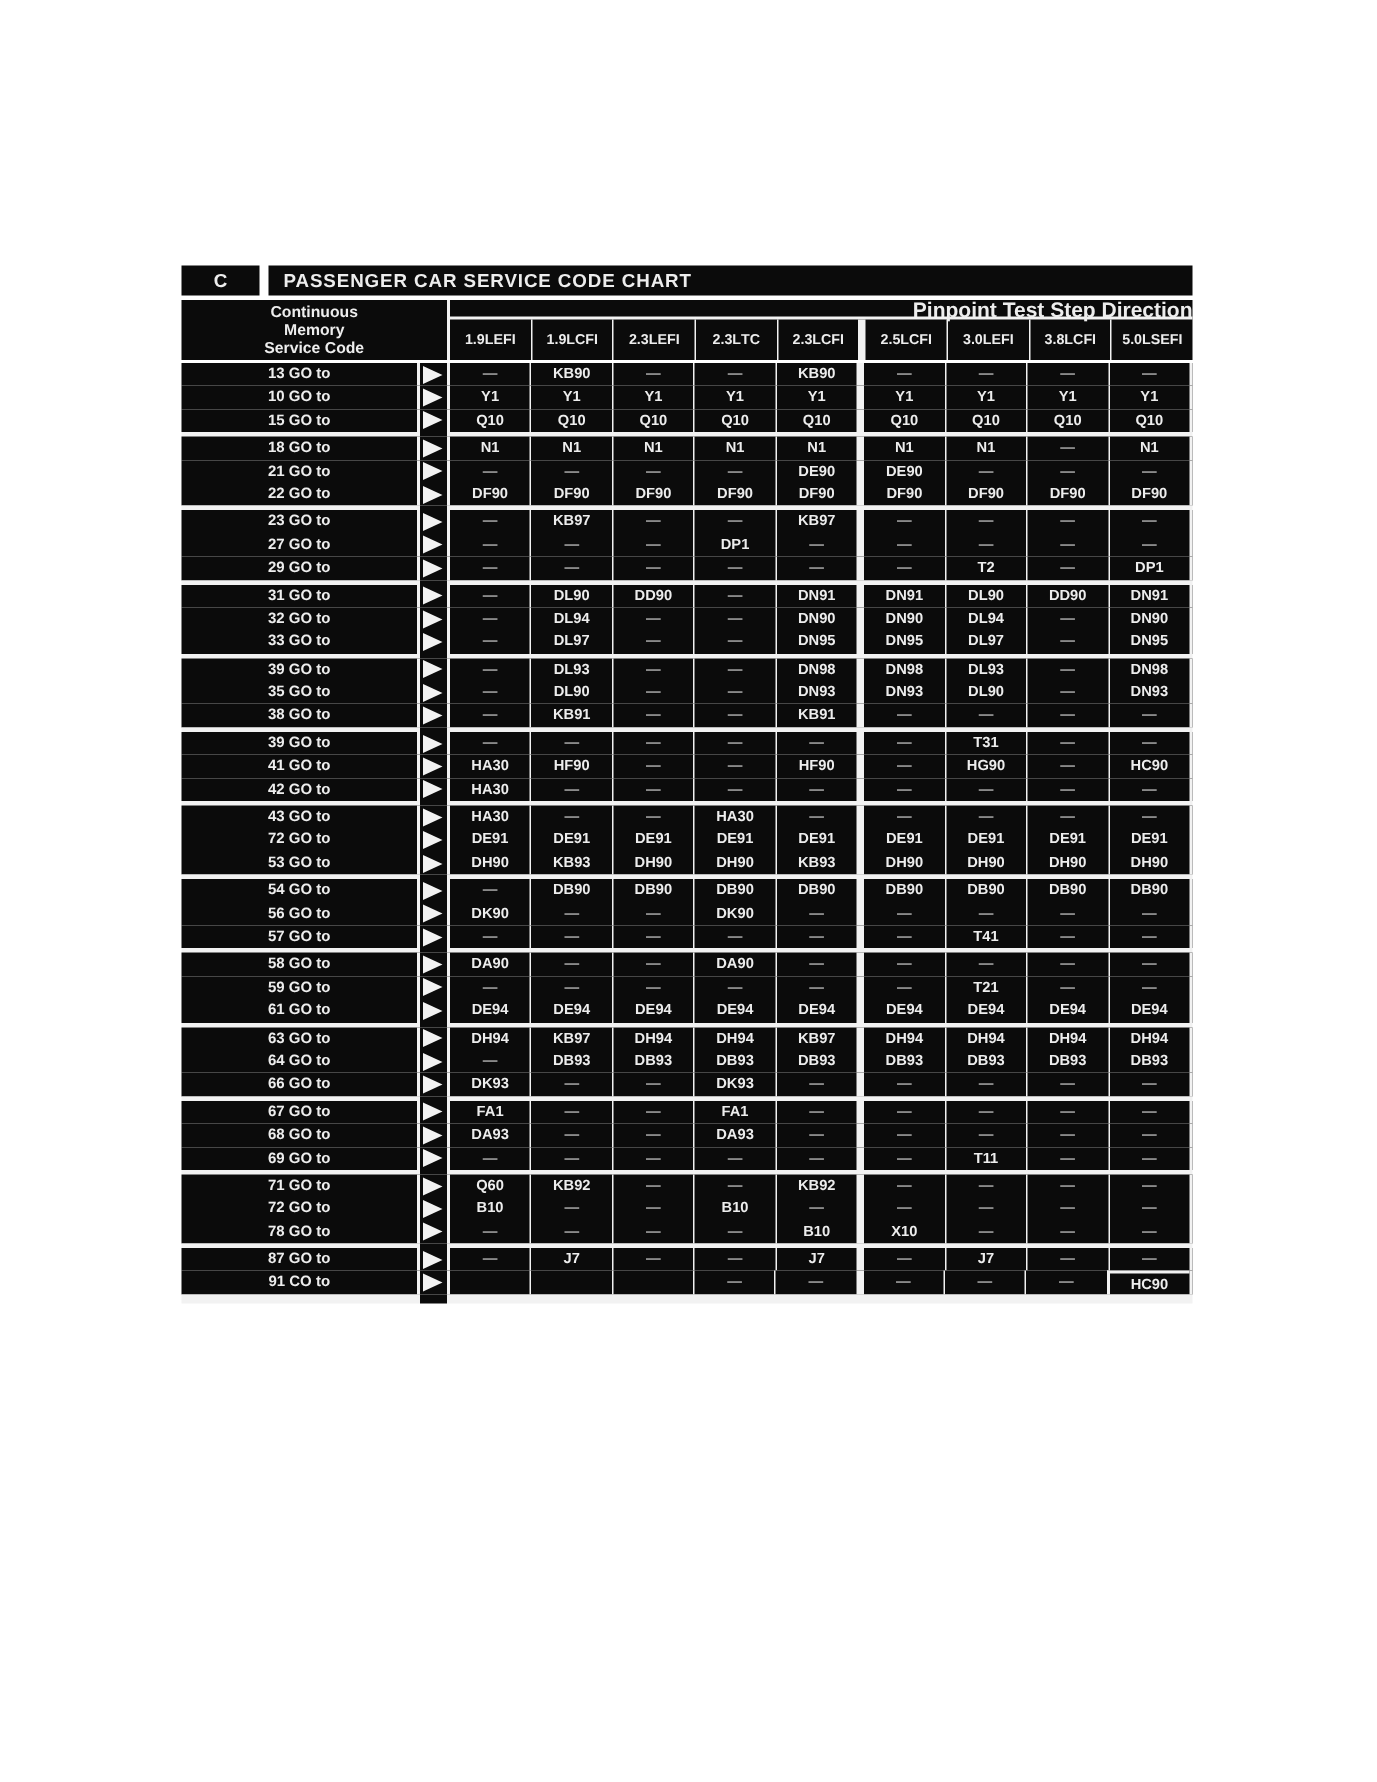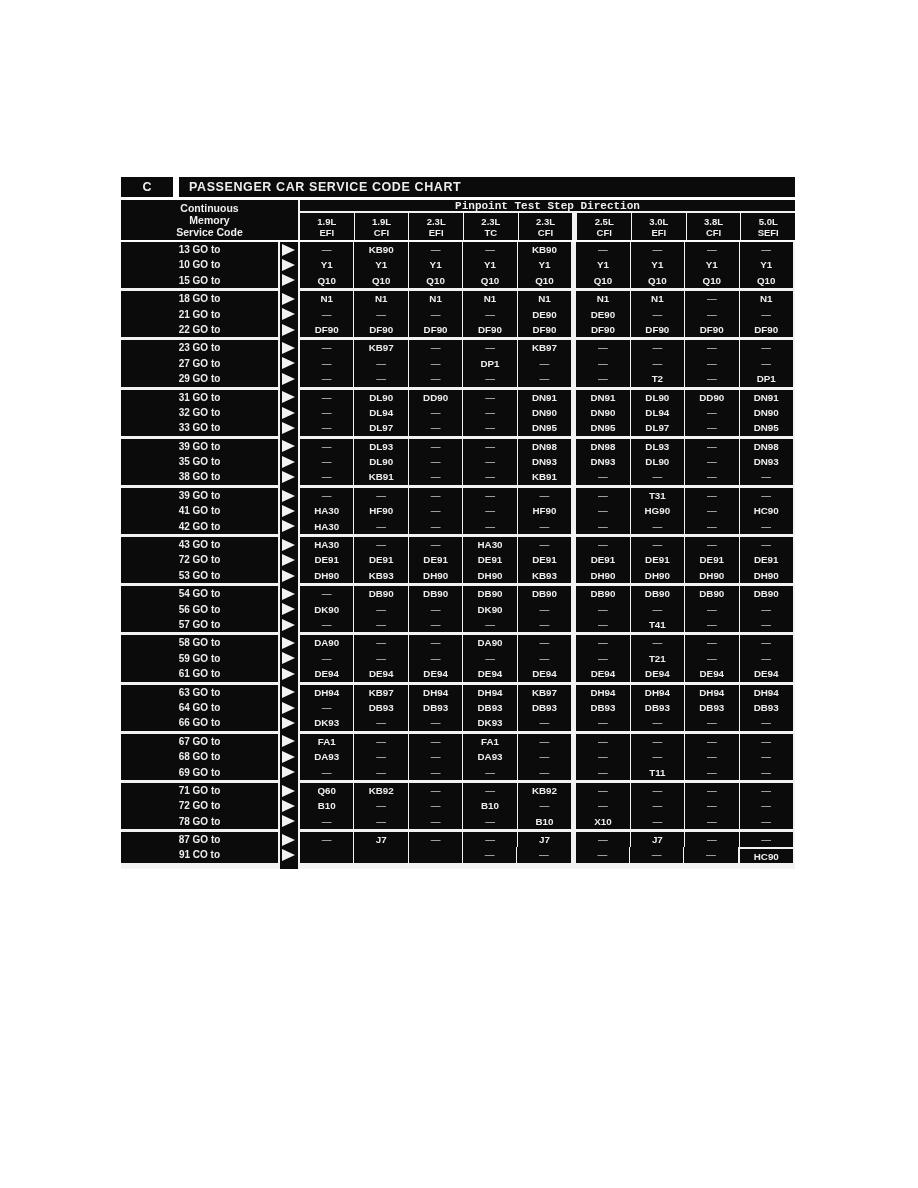--- a/index.html
+++ b/index.html
@@ -35,27 +35,27 @@
   .left-header{
     width:177px;background:var(--table-bg);color:var(--code);
     display:flex;flex-direction:column;align-items:center;justify-content:center;
     font-size:10.5px;line-height:12px;text-align:center;
   }
   .right-header{
     flex:1;background:var(--table-bg);border-left:2px solid var(--line);
     display:flex;flex-direction:column;
   }
   .span-header{
-    height:13px;color:var(--code);font-size:11px;line-height:13px;
-    text-align:center;border-bottom:2px solid var(--line);font-family:Liberation Mono, monospace;
+    height:13px;color:var(--code);font-size:14px;line-height:13px;
+    text-align:right;border-bottom:2px solid var(--line);
   }
   .col-headers{flex:1;display:flex;}
   .col-h{
     flex:1;color:var(--code);font-size:9.5px;line-height:11px;
-    display:flex;flex-direction:column;align-items:center;justify-content:center;
+    display:flex;flex-direction:row;align-items:center;justify-content:center;
     border-left:1px solid var(--line);
   }
   .col-h:first-child{border-left:none;}
   .col-h.thick{border-left:5px solid var(--line);}
 
   
   .row{display:flex;height:15.4px;}
   .row-label{
     width:159px;background:var(--table-bg);color:var(--code);
     font-size:10px;line-height:15.4px;text-align:center;

